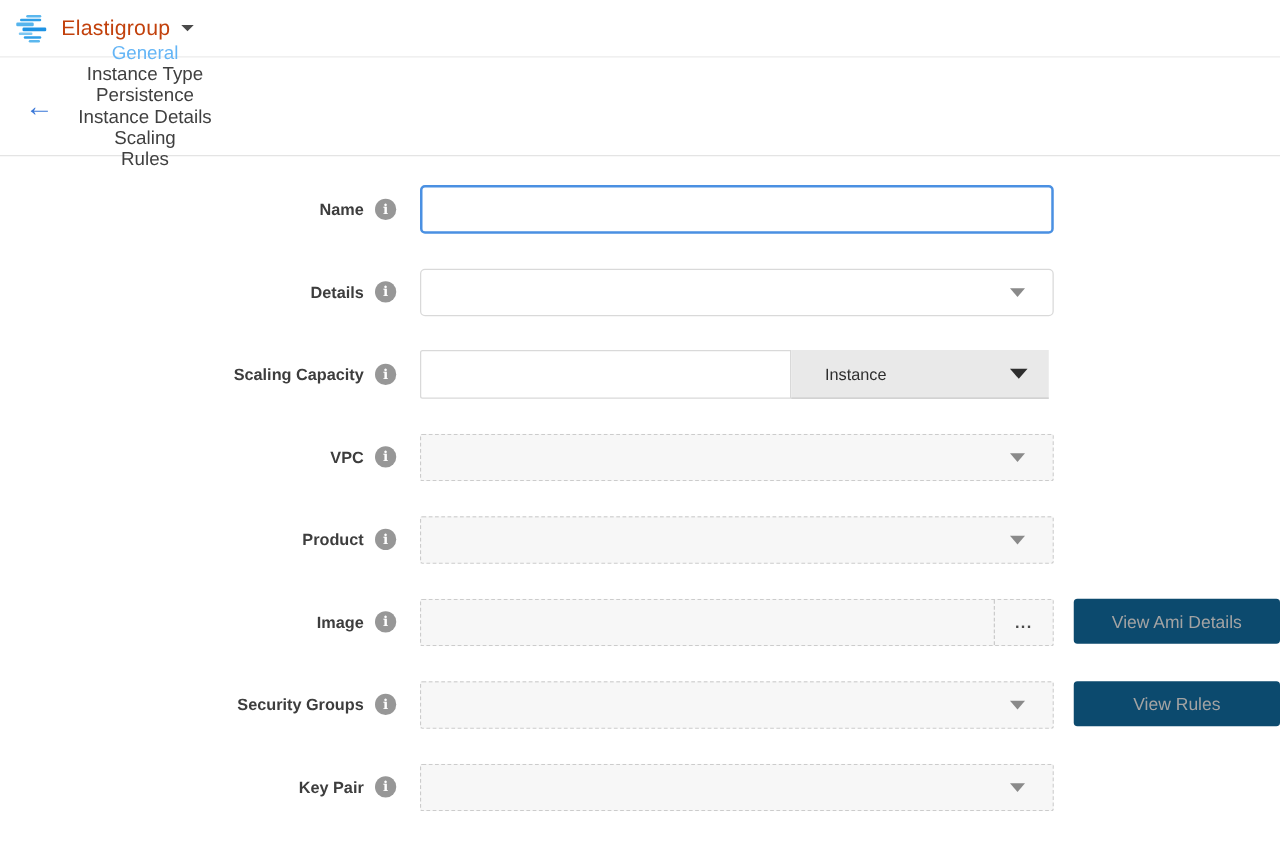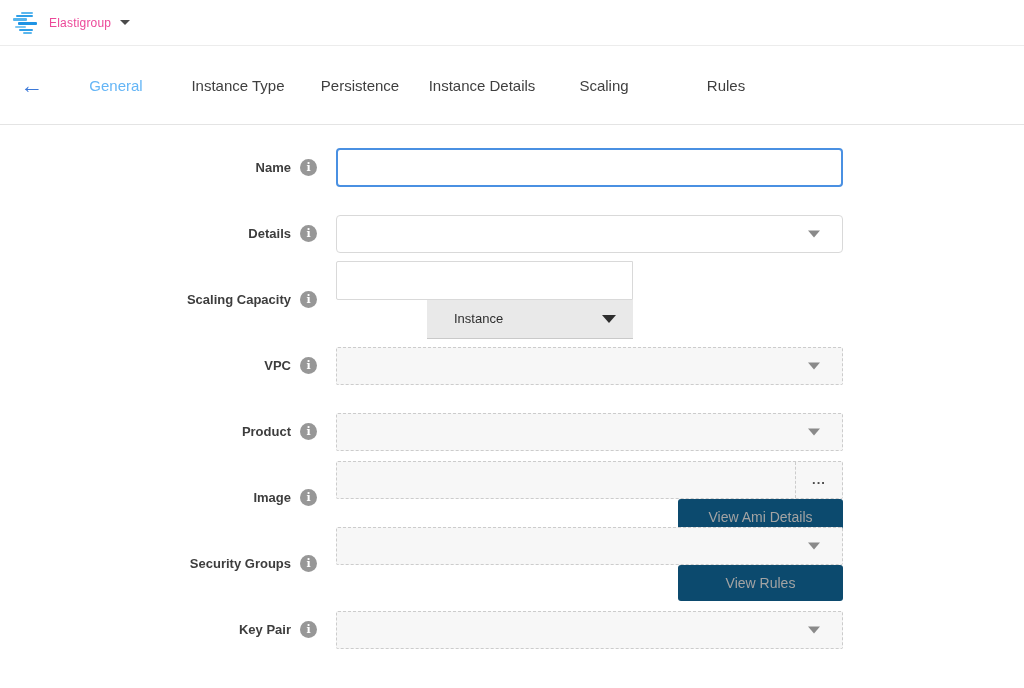--- a/index.html
+++ b/index.html
@@ -11,41 +11,41 @@
   .topbar { height: 46px; border-bottom: 1px solid #ececec; display: flex; align-items: center; padding: 0 13px; }
   .logo { position: relative; width: 26px; height: 24px; margin-right: 10px; flex: none; }
   .logo .bar { position: absolute; border-radius: 1px; }
   .b1 { left: 8px;  top: 1px;  width: 12px; height: 2px; background: #5bb7ee; }
   .b2 { left: 3px;  top: 4px;  width: 17px; height: 2px; background: #2f9fe8; }
   .b3 { left: 0px;  top: 7px;  width: 14px; height: 3px; background: #55b4ed; }
   .b4 { left: 5px;  top: 11px; width: 19px; height: 3px; background: #1e93e4; }
   .b5 { left: 2px;  top: 15px; width: 11px; height: 2px; background: #7cc6f1; }
   .b6 { left: 6px;  top: 18px; width: 14px; height: 2px; background: #2f9fe8; }
   .b7 { left: 10px; top: 21px; width: 9px;  height: 2px; background: #5bb7ee; }
-  .brand { font-size: 12px; color: #ec4899; letter-spacing: .2px; cursor: pointer; }
+  .brand { font-size: 17px; color: #c2410c; letter-spacing: .2px; cursor: pointer; }
   .brand-caret { width: 0; height: 0; margin-left: 9px; border-left: 5px solid transparent;
                  border-right: 5px solid transparent; border-top: 5px solid #4a4a4a; cursor: pointer; }
 
   
   .navbar { position: relative; height: 79px; border-bottom: 1px solid #e4e4e4; display: flex; align-items: center; }
   .back { position: absolute; left: 20px; top: 50%; transform: translateY(-50%);
           color: #3b78d8; font-size: 23px; line-height: 1; cursor: pointer; }
-  .tabs { display: flex; margin-left: 55px; }
+  .tabs { display: flex; margin-left: 55px; flex-direction: column; }
   .tab { width: 122px; text-align: center; font-size: 15px; color: #3f3f3f; cursor: pointer; white-space: nowrap; }
   .tab.active { color: #64b5f6; }
 
   
   .form { padding-top: 23px; padding-left: 36px; }
   .row { display: flex; align-items: center; height: 39px; margin-bottom: 27px; }
   .label-cell { width: 281px; display: flex; align-items: center; justify-content: flex-end; flex: none; }
   .flabel { font-size: 13px; font-weight: bold; color: #3d3d3d; white-space: nowrap; }
   .info { width: 17px; height: 17px; margin-left: 9px; border-radius: 50%; background: #979797; color: #fff;
           font-size: 11px; font-weight: bold; display: flex; align-items: center; justify-content: center;
           flex: none; cursor: pointer; font-family: "DejaVu Serif", serif; }
-  .control-cell { margin-left: 19px; display: flex; align-items: flex-end; flex-direction: column; }
+  .control-cell { margin-left: 19px; display: flex; align-items: flex-start; }
 
   .text-input { width: 507px; height: 39px; border: 1px solid #d9d9d9; border-radius: 4px;
                 padding: 0 10px; font-size: 14px; color: #333; outline: none; font-family: inherit; background: #fff; }
   .text-input.focused { border: 2px solid #4a90e2; }
 
   .dropdown { position: relative; width: 507px; height: 38px; border: 1px solid #d9d9d9;
               border-radius: 4px; background: #fff; cursor: pointer; }
   .dropdown.disabled { border: 1px dashed #cccccc; border-radius: 2px; background: #f7f7f7; }
   .caret { position: absolute; right: 22px; top: 50%; transform: translateY(-50%); width: 0; height: 0;
            border-left: 6px solid transparent; border-right: 6px solid transparent; border-top: 7px solid #8a8a8a; }

